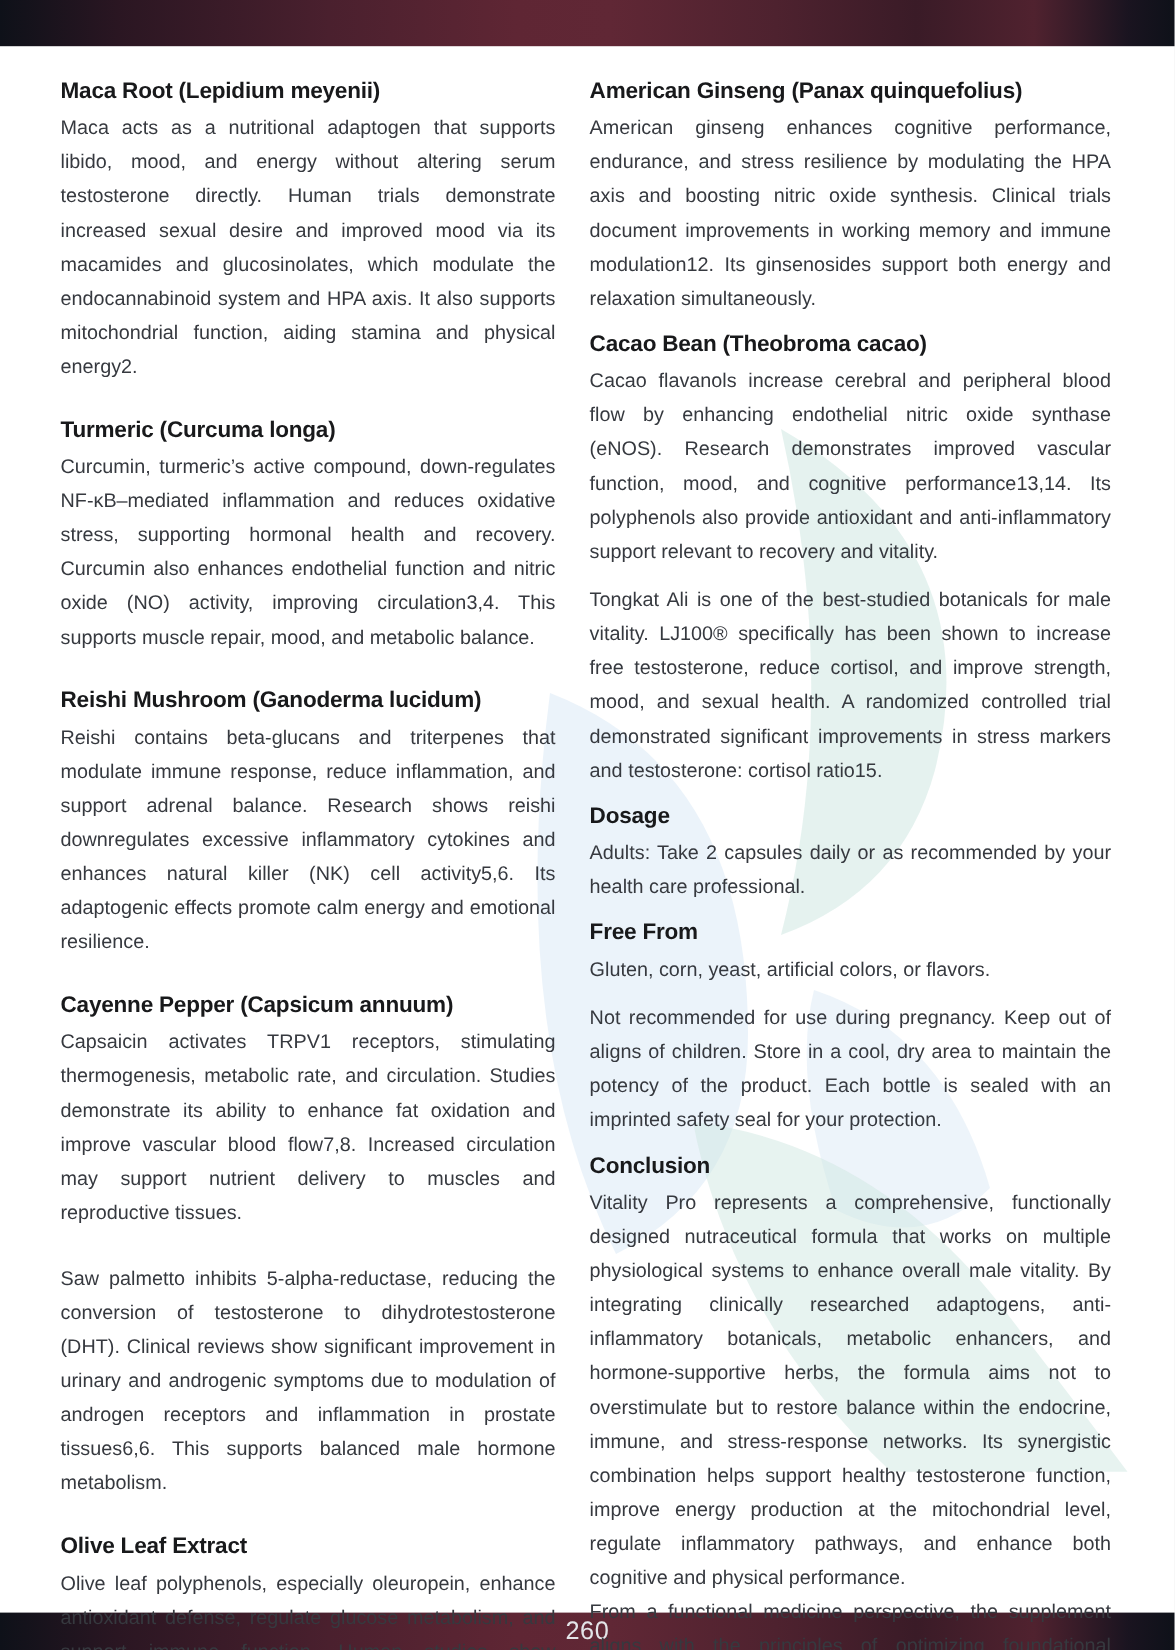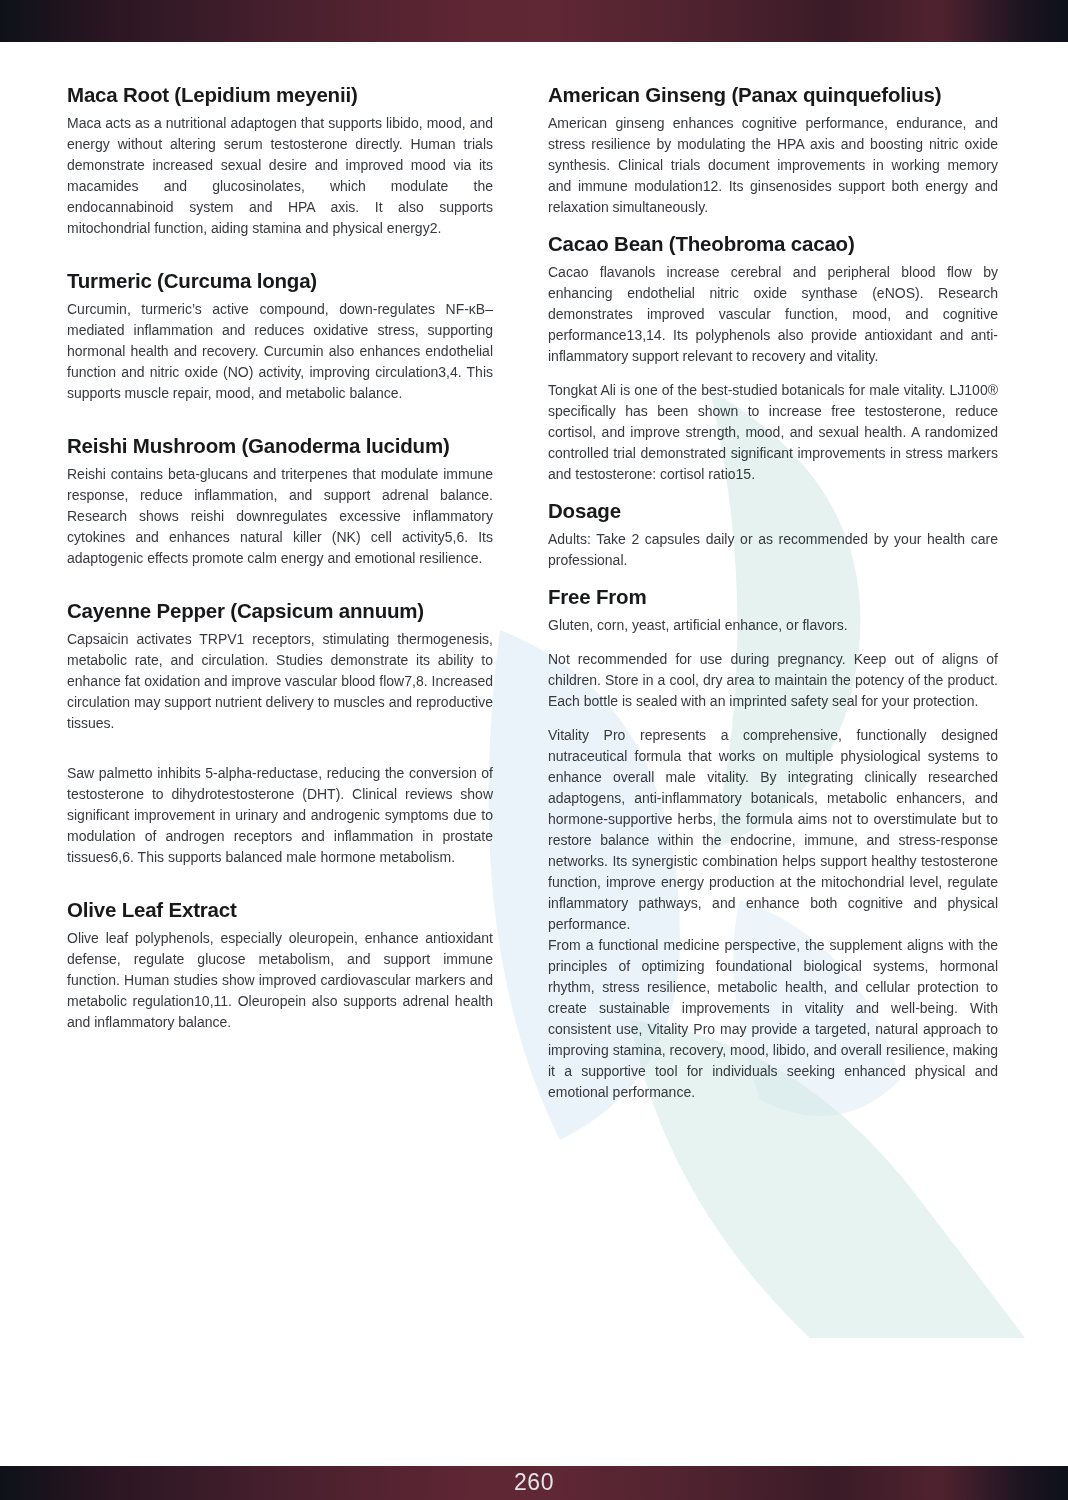--- a/index.html
+++ b/index.html
@@ -43,33 +43,33 @@
   }
   .watermark{
     position:absolute;left:380px;top:380px;width:660px;height:960px;
     z-index:0;pointer-events:none;
   }
   .col{
     position:absolute;top:70px;z-index:1;
   }
   .col.left{left:55px;width:450px;}
   .col.right{left:536px;width:474px;}
-  section{margin:12px;}
+  section{margin:0;}
   .col.left section{margin-bottom:29px;}
   .col.right section{margin-bottom:13px;}
   h3{
     margin:0 0 5px 0;
     font-size:20.5px;line-height:26px;
     color:var(--head-ink);
     font-weight:bold;letter-spacing:-0.2px;
   }
   h3 sup{font-size:11px;line-height:0;}
   p{
     margin:0;
-    font-size:14px;line-height:21px;
+    font-size:18px;line-height:31px;
     color:var(--ink);
     text-align:justify;
   }
   p + p{margin-top:0;}
   .ref{
     text-underline-offset:2px;
     cursor:pointer;
   }
 </style>
 </head>
@@ -122,26 +122,27 @@
       </section>
       <section>
         <p>Tongkat Ali is one of the best-studied botanicals for male vitality. LJ100® specifically has been shown to increase free testosterone, reduce cortisol, and improve strength, mood, and sexual health. A randomized controlled trial demonstrated significant improvements in stress markers and testosterone: cortisol ratio<span class="ref">15</span>.</p>
       </section>
       <section>
         <h3>Dosage</h3>
         <p>Adults: Take 2 capsules daily or as recommended by your health care professional.</p>
       </section>
       <section>
         <h3>Free From</h3>
-        <p>Gluten, corn, yeast, artificial enhance, or flavors.</p>
+        <p>Gluten, corn, yeast, artificial colors, or flavors.</p>
       </section>
       <section>
         <p>Not recommended for use during pregnancy. Keep out of aligns of children. Store in a cool, dry area to maintain the potency of the product. Each bottle is sealed with an imprinted safety seal for your protection.</p>
       </section>
       <section>
+        <h3>Conclusion</h3>
         <p>Vitality Pro represents a comprehensive, functionally designed nutraceutical formula that works on multiple physiological systems to enhance overall male vitality. By integrating clinically researched adaptogens, anti-inflammatory botanicals, metabolic enhancers, and hormone-supportive herbs, the formula aims not to overstimulate but to restore balance within the endocrine, immune, and stress-response networks. Its synergistic combination helps support healthy testosterone function, improve energy production at the mitochondrial level, regulate inflammatory pathways, and enhance both cognitive and physical performance.</p>
         <p>From a functional medicine perspective, the supplement aligns with the principles of optimizing foundational biological systems, hormonal rhythm, stress resilience, metabolic health, and cellular protection to create sustainable improvements in vitality and well-being. With consistent use, Vitality Pro may provide a targeted, natural approach to improving stamina, recovery, mood, libido, and overall resilience, making it a supportive tool for individuals seeking enhanced physical and emotional performance.</p>
       </section>
     </div>
 
   <div class="bar bottom">
     <span class="page-number">260</span>
   </div>
 
 </div>

